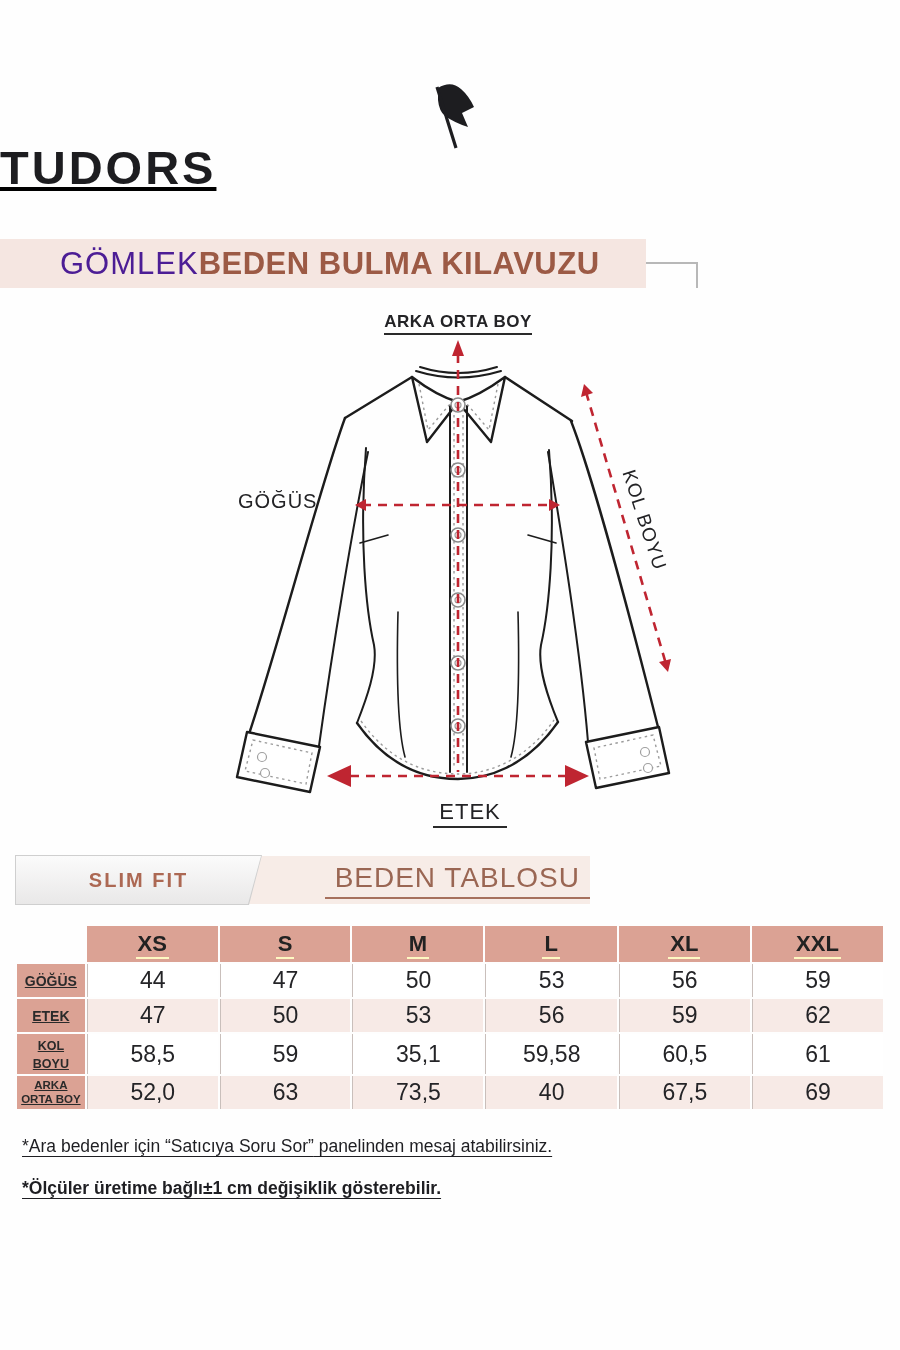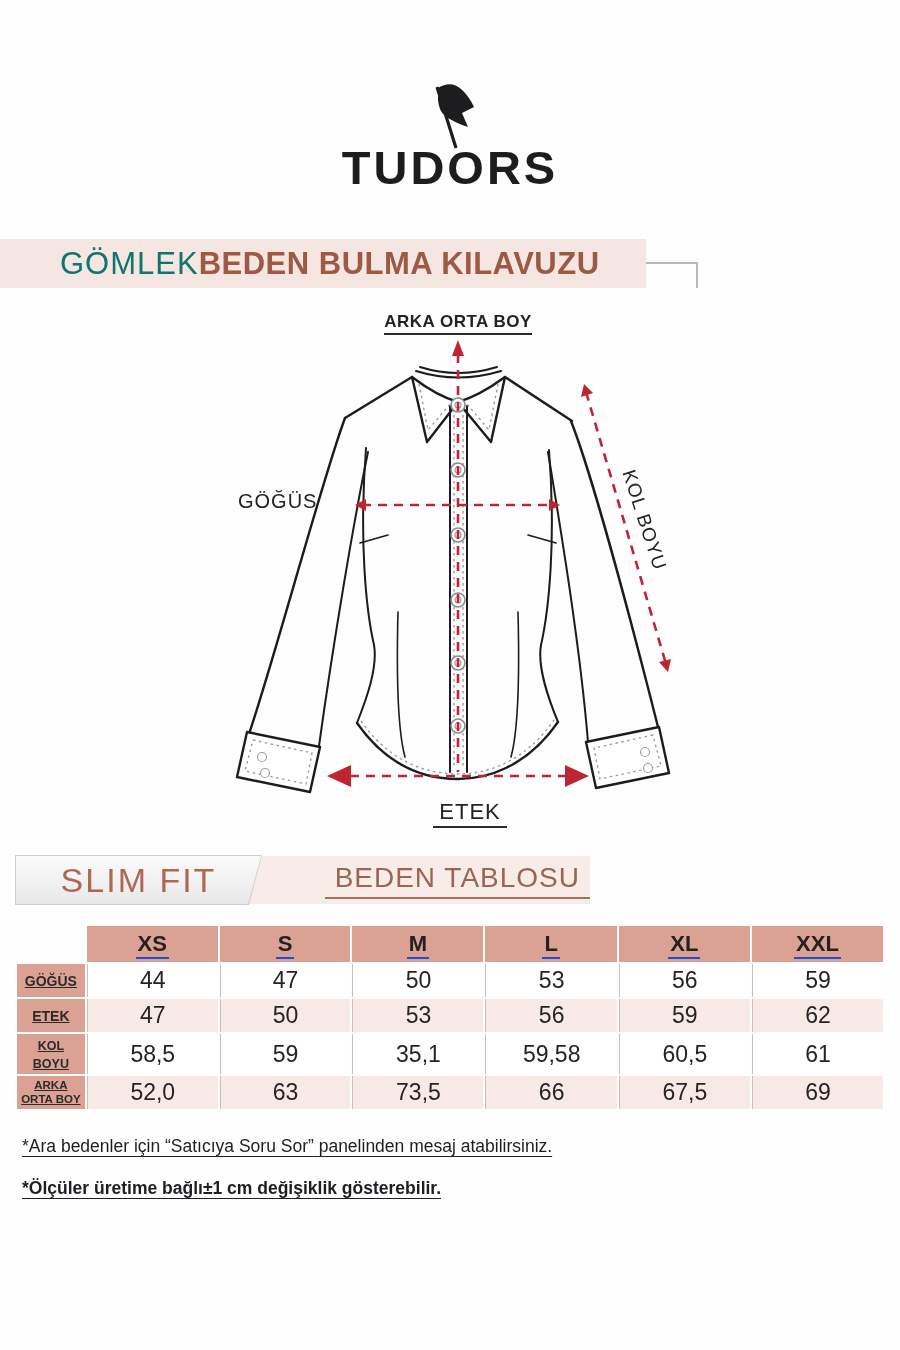--- a/index.html
+++ b/index.html
@@ -1,28 +1,28 @@
 <!DOCTYPE html>
 <html><head>
 <meta charset="utf-8">
 <style>
   * { margin:0; padding:0; box-sizing:border-box; }
   html,body { width:900px; }
   body { font-family:"Liberation Sans", sans-serif; background:#ffffff; }
   .page { position:relative; width:900px; height:1350px; background:#fefefe; overflow:hidden; }
 
   
-  .logo { position:absolute; top:82px; left:0; width:100%; text-align:center; }
+  .logo { position:absolute; top:82px; left:0; width:100%; text-align:left;text-decoration:underline; }
   .logo .flag { display:block; margin:0 auto -10px auto; }
   .wordmark { font-size:47px; font-weight:700; letter-spacing:3px; color:#1d1d20; }
 
   
   .guide-bar { position:absolute; top:239px; left:0; width:646px; height:49px;
                background:#f5e6e1; display:flex; align-items:center; padding-left:60px; }
-  .guide-product { font-size:31px; font-weight:400; color:#0f766e; letter-spacing:1px; }
+  .guide-product { font-size:31px; font-weight:400; color:#4c1d95; letter-spacing:1px; }
   .guide-title { font-size:31px; font-weight:800; color:#9c5a45; letter-spacing:.5px; }
   .corner-bracket { position:absolute; top:262px; left:646px; width:52px; height:26px;
                     border-top:2px solid #b8b8b8; border-right:2px solid #b8b8b8; }
 
   
   .lbl { position:absolute; color:#232326; }
   .lbl-arka { top:312px; left:0; width:916px; text-align:center; font-size:17px; font-weight:600;
               letter-spacing:.5px; }
   .lbl-arka span { border-bottom:2px solid #2a2a2a; padding-bottom:2px; }
   .lbl-gogus { top:490px; left:238px; font-size:20px; letter-spacing:1px; }
@@ -37,29 +37,29 @@
   .beden-bar { position:absolute; left:245px; top:1px; width:345px; height:48px; background:#f7ece7;
                display:flex; align-items:center; justify-content:flex-end; }
   .beden-bar span { font-size:28px; color:#9a6653; letter-spacing:1px; border-bottom:2px solid #a6705d;
                     padding:0 10px 3px 10px; }
   .fit-banner-outer { position:absolute; left:15px; top:0; width:247px; height:50px; background:#cfcfcf;
                clip-path:polygon(0 0, 100% 0, calc(100% - 13px) 100%, 0 100%); }
   .fit-banner-inner { position:absolute; left:1px; top:1px; width:245px; height:48px;
                background:linear-gradient(180deg,#fbfbfb,#e9e8e8);
                clip-path:polygon(0 0, 100% 0, calc(100% - 13px) 100%, 0 100%);
                display:flex; align-items:center; justify-content:center; }
-  .fit-banner-inner span { font-size:34px; font-weight:400; color:#ac6853; letter-spacing:2px; }
+  .fit-banner-inner span { font-size:20px; font-weight:700; color:#ac6853; letter-spacing:2px; }
 
   
   .size-table { position:absolute; top:924px; left:15px; width:870px; border-collapse:separate;
                 border-spacing:2px; }
   .size-table th, .size-table td { text-align:center; vertical-align:middle; }
   .size-table .colhead { background:#dba294; height:36px; font-size:22px; font-weight:600; color:#222;
                 width:133px; }
-  .size-table .colhead span { border-bottom:2px solid #1d4ed8; padding:0 2px 1px 2px; }
+  .size-table .colhead span { border-bottom:2px solid #fef9c3; padding:0 2px 1px 2px; }
   .size-table .stub { background:transparent; width:68px; }
   .size-table .rowhead { background:#dba294; font-weight:700; color:#2a2a2a; padding:2px; }
   .size-table .rowhead span { text-decoration:underline; }
   .rh-lg { font-size:14px; }
   .rh-md { font-size:12.5px; }
   .rh-sm { font-size:11.5px; line-height:1.25; display:inline-block; }
   .size-table td.val { font-size:23px; color:#242427; height:33px; border-left:1px solid #c9bfbb; }
   .size-table tr.r-white td.val { background:#ffffff;margin-top:17px; }
   .size-table tr.r-pink  td.val { background:#f7eae6; }
 
@@ -228,21 +228,21 @@
       <td class="val">35,1</td>
       <td class="val">59,58</td>
       <td class="val">60,5</td>
       <td class="val">61</td>
     </tr>
     <tr class="r-pink">
       <td class="rowhead"><span class="rh-sm">ARKA ORTA BOY</span></td>
       <td class="val">52,0</td>
       <td class="val">63</td>
       <td class="val">73,5</td>
-      <td class="val">66</td>
+      <td class="val">40</td>
       <td class="val">67,5</td>
       <td class="val">69</td>
     </tr>
   </tbody>
     </table>
 
   <div class="note note-1"><span>*Ara bedenler için </span><b>“Satıcıya Soru Sor”</b><span> panelinden mesaj atabilirsiniz.</span></div>
   <div class="note note-2">*Ölçüler üretime bağlı±1 cm değişiklik gösterebilir.</div>
 
 </div>

